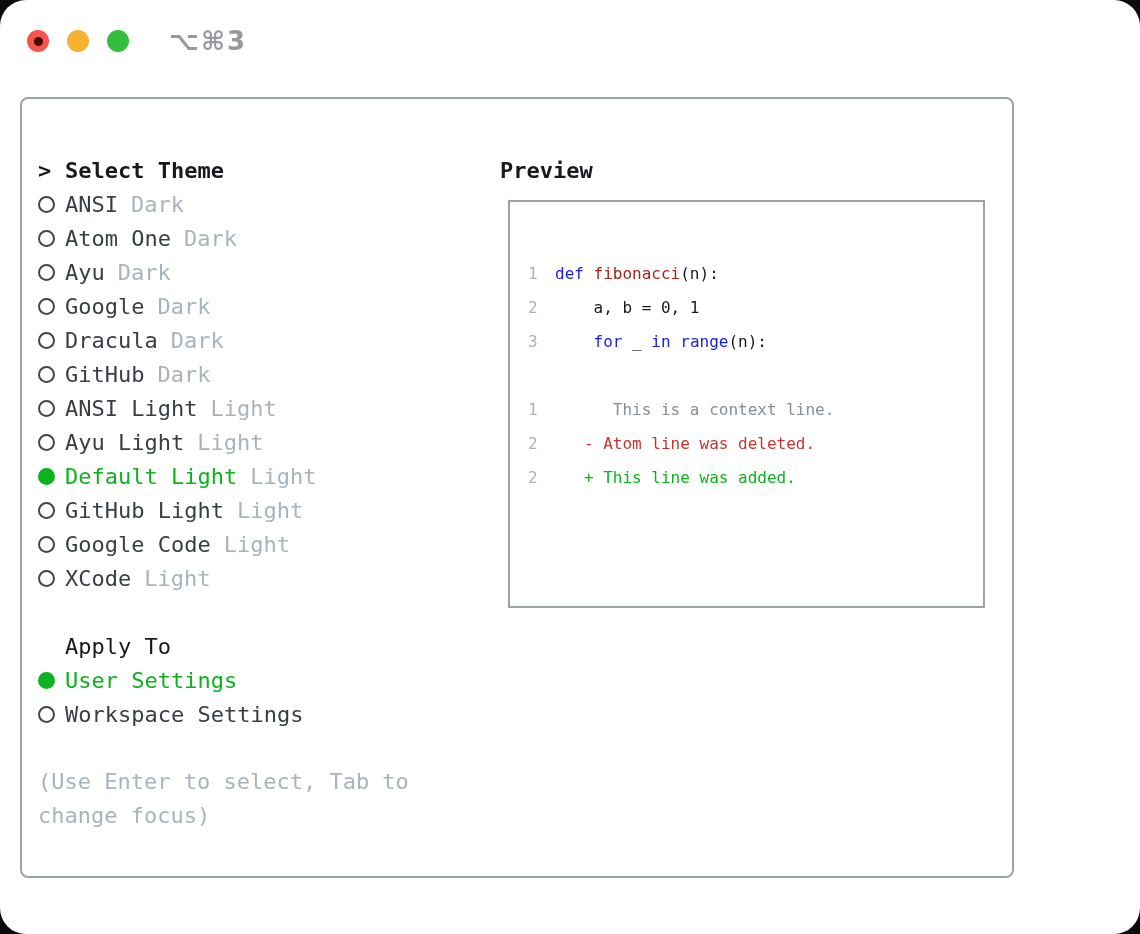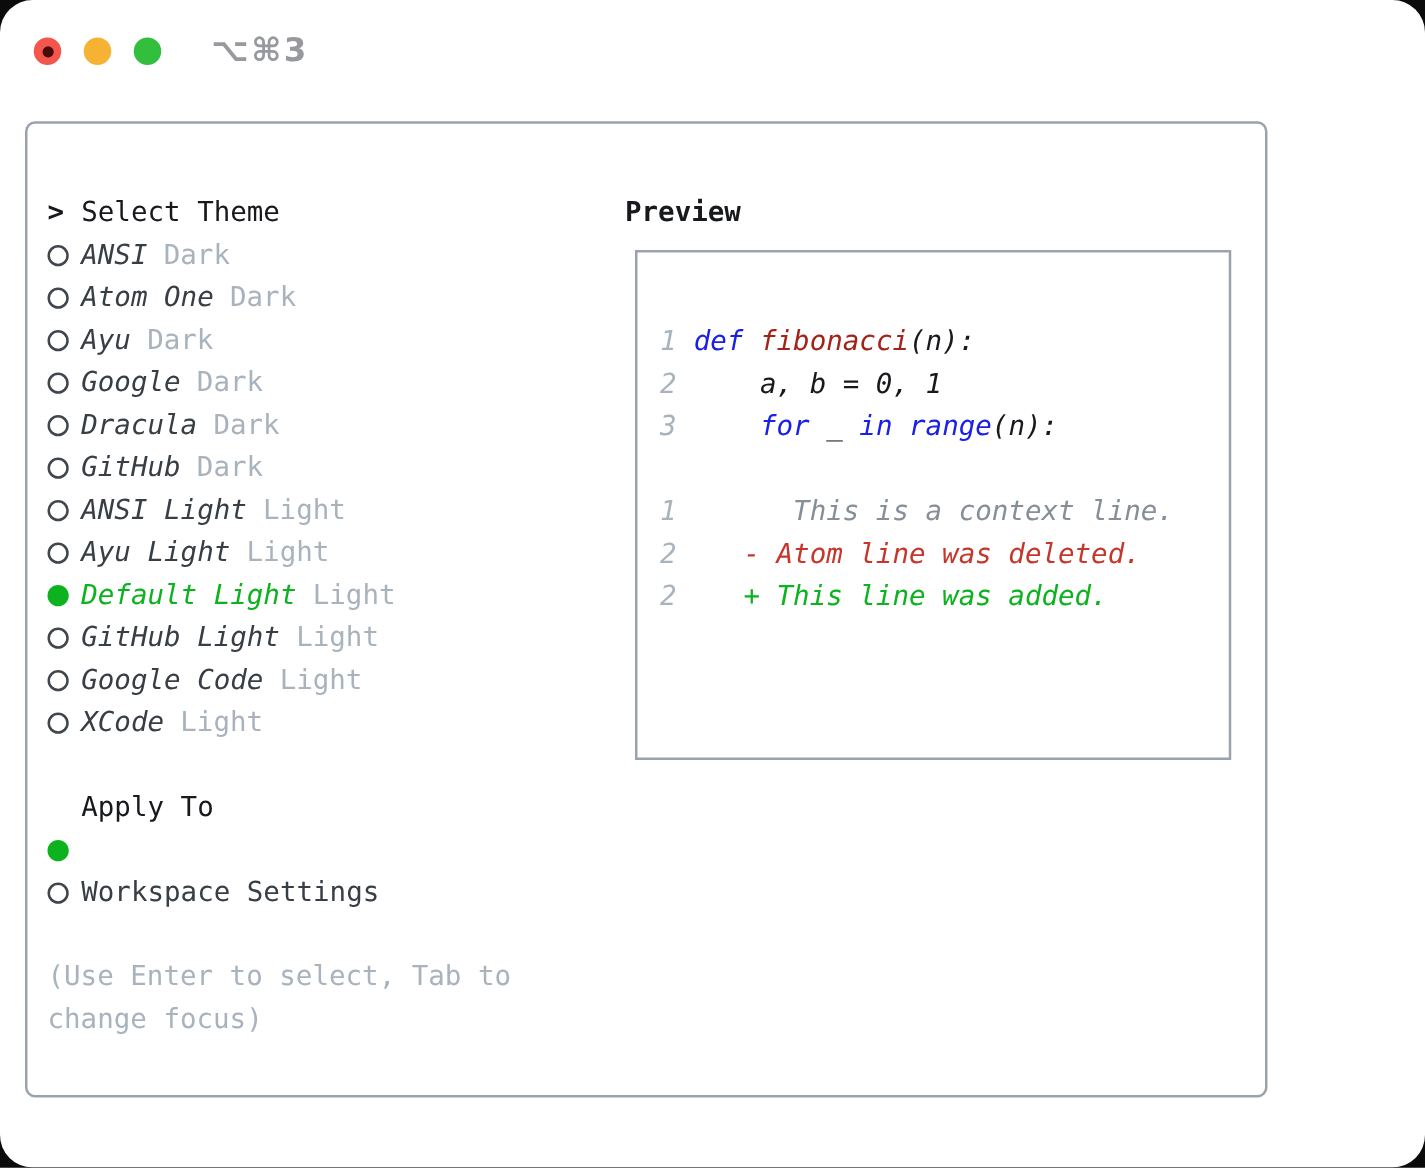--- a/index.html
+++ b/index.html
@@ -26,37 +26,37 @@
     border:2px solid #9aa3ad; border-radius:8px; box-sizing:border-box;
   }
   
   .left-col { position:absolute; left:16px; top:54px; }
   .row { display:flex; align-items:center; height:34px; font-size:22px; color:#383e45; }
   .spacer { height:34px; }
   .bullet-cell { width:27px; display:flex; align-items:center; }
   .ring { width:13px; height:13px; border:2px solid #40464d; border-radius:50%; box-sizing:content-box; }
   .ring.selected { background:#0cb31e; border-color:#0cb31e; }
   .prompt-char { font-weight:bold; color:#17191d; font-size:22px; }
-  .hdr { font-weight:normal; color:#17191d; }
-  .item-name { white-space:pre;font-style:italic; }
+  .hdr { font-weight:bold; color:#17191d; }
+  .item-name { white-space:pre; }
   .item-variant { color:#a9b3bd; margin-left:13px; white-space:pre; }
   .row.selected .item-name, .row.selected .opt-label { color:#0cb31e; }
   .subhdr { color:#17191d; }
   .help {
     margin-top:0; width:390px; font-size:22px; line-height:34px; color:#a9b3bd;
   }
   
   .preview-header { position:absolute; left:478px; top:54px; height:34px;
     display:flex; align-items:center; font-size:22px; font-weight:bold; color:#17191d; }
   .preview-box {
     position:absolute; left:486px; top:101px; width:477px; height:408px;
     border:2px solid #9aa3ad; box-sizing:border-box;
     padding:55px 0 0 18px; overflow:hidden;
   }
-  .pline { height:34px; line-height:34px; font-size:22px; white-space:pre;font-style:italic; }
+  .pline { height:34px; line-height:34px; font-size:16px; white-space:pre; }
   .ln { display:inline-block; width:27px; color:#a9b3bd; white-space:pre; }
   .seg-kw   { color:#1b20e5; }
   .seg-fn   { color:#a42318; }
   .seg-code { color:#17191d; }
   .seg-ctx  { color:#868f98;margin-top:37px; }
   .seg-del  { color:#c5372c; }
   .seg-add  { color:#0cb31e; }
 </style>
 </head>
 <body>
@@ -186,20 +186,21 @@
       <div class="row">
         <div class="bullet-cell"></div>
         <span class="subhdr">Apply To</span>
       </div>
 
       <div id="apply-options">
   <div class="row selected">
     <div class="bullet-cell">
       <span class="ring selected"></span>
     </div>
+    <span class="opt-label">User Settings</span>
   </div>
 
   <div class="row">
     <div class="bullet-cell">
       <span class="ring"></span>
     </div>
     <span class="opt-label">Workspace Settings</span>
   </div>
 </div>
 

